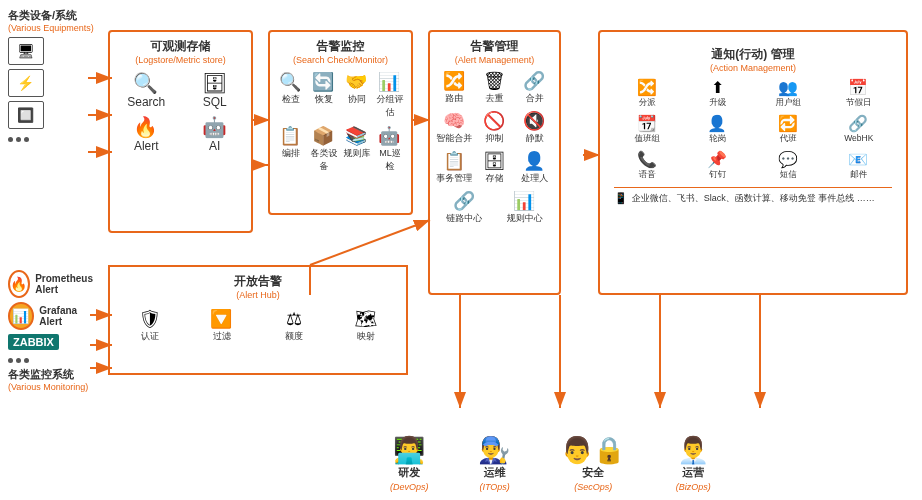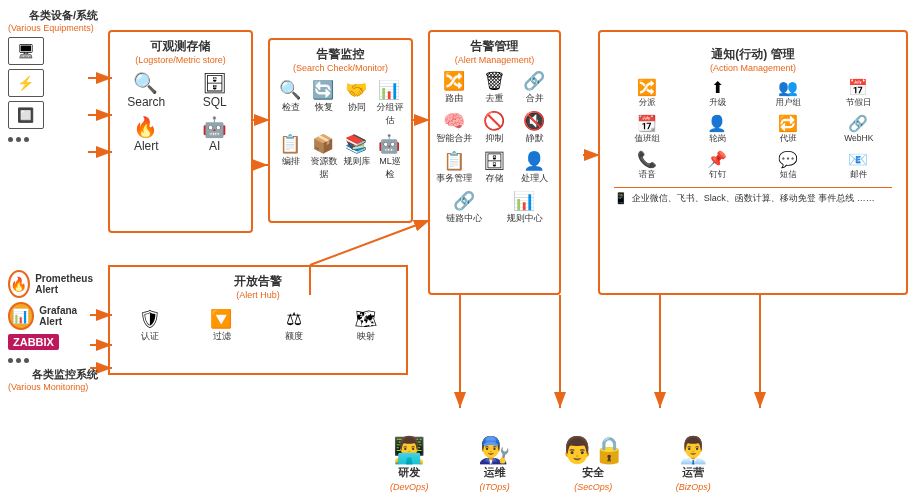--- a/index.html
+++ b/index.html
@@ -25,21 +25,20 @@
       position: absolute;
       left: 8px;
       top: 8px;
       width: 90px;
     }
 
     .section-title-cn {
       font-size: 11px;
       font-weight: bold;
       color: #333;
-      text-align: right;
     }
     .section-title-en {
       font-size: 9px;
       color: #e8671a;
     }
 
     .device-list {
       margin-top: 4px;
       display: flex;
       flex-direction: column;
@@ -115,21 +114,21 @@
     }
 
     .icon-sym {
       font-size: 20px;
       line-height: 1;
     }
 
     
     .alert-monitor-box {
       position: absolute;
-      top: 38px;
+      top: 30px;
       left: 268px;
       width: 145px;
       height: 185px;
       border: 2px solid #e8671a;
       border-radius: 4px;
       padding: 6px;
     }
 
     
     .alert-mgmt-box {
@@ -202,21 +201,21 @@
 
     
     .monitoring-systems {
       position: absolute;
       left: 8px;
       top: 270px;
       width: 90px;
     }
 
     .zabbix-badge {
-      background: #be185d;
+      background: #0f766e;
       color: #fff;
       font-weight: bold;
       font-size: 11px;
       padding: 2px 5px;
       border-radius: 2px;
       display: inline-block;
     }
 
     .prometheus-label, .grafana-label {
       font-size: 10px;
@@ -409,21 +408,21 @@
         <span class="inner-label">分组评估</span>
       </div>
     </div>
     <div style="display:grid; grid-template-columns: repeat(4,1fr); gap:3px; margin-top:6px;">
       <div class="inner-item">
         <span class="inner-sym">📋</span>
         <span class="inner-label">编排</span>
       </div>
       <div class="inner-item">
         <span class="inner-sym">📦</span>
-        <span class="inner-label">资源数据</span>
+        <span class="inner-label">各类设备</span>
       </div>
       <div class="inner-item">
         <span class="inner-sym">📚</span>
         <span class="inner-label">规则库</span>
       </div>
       <div class="inner-item">
         <span class="inner-sym">🤖</span>
         <span class="inner-label">ML巡检</span>
       </div>
     </div>

